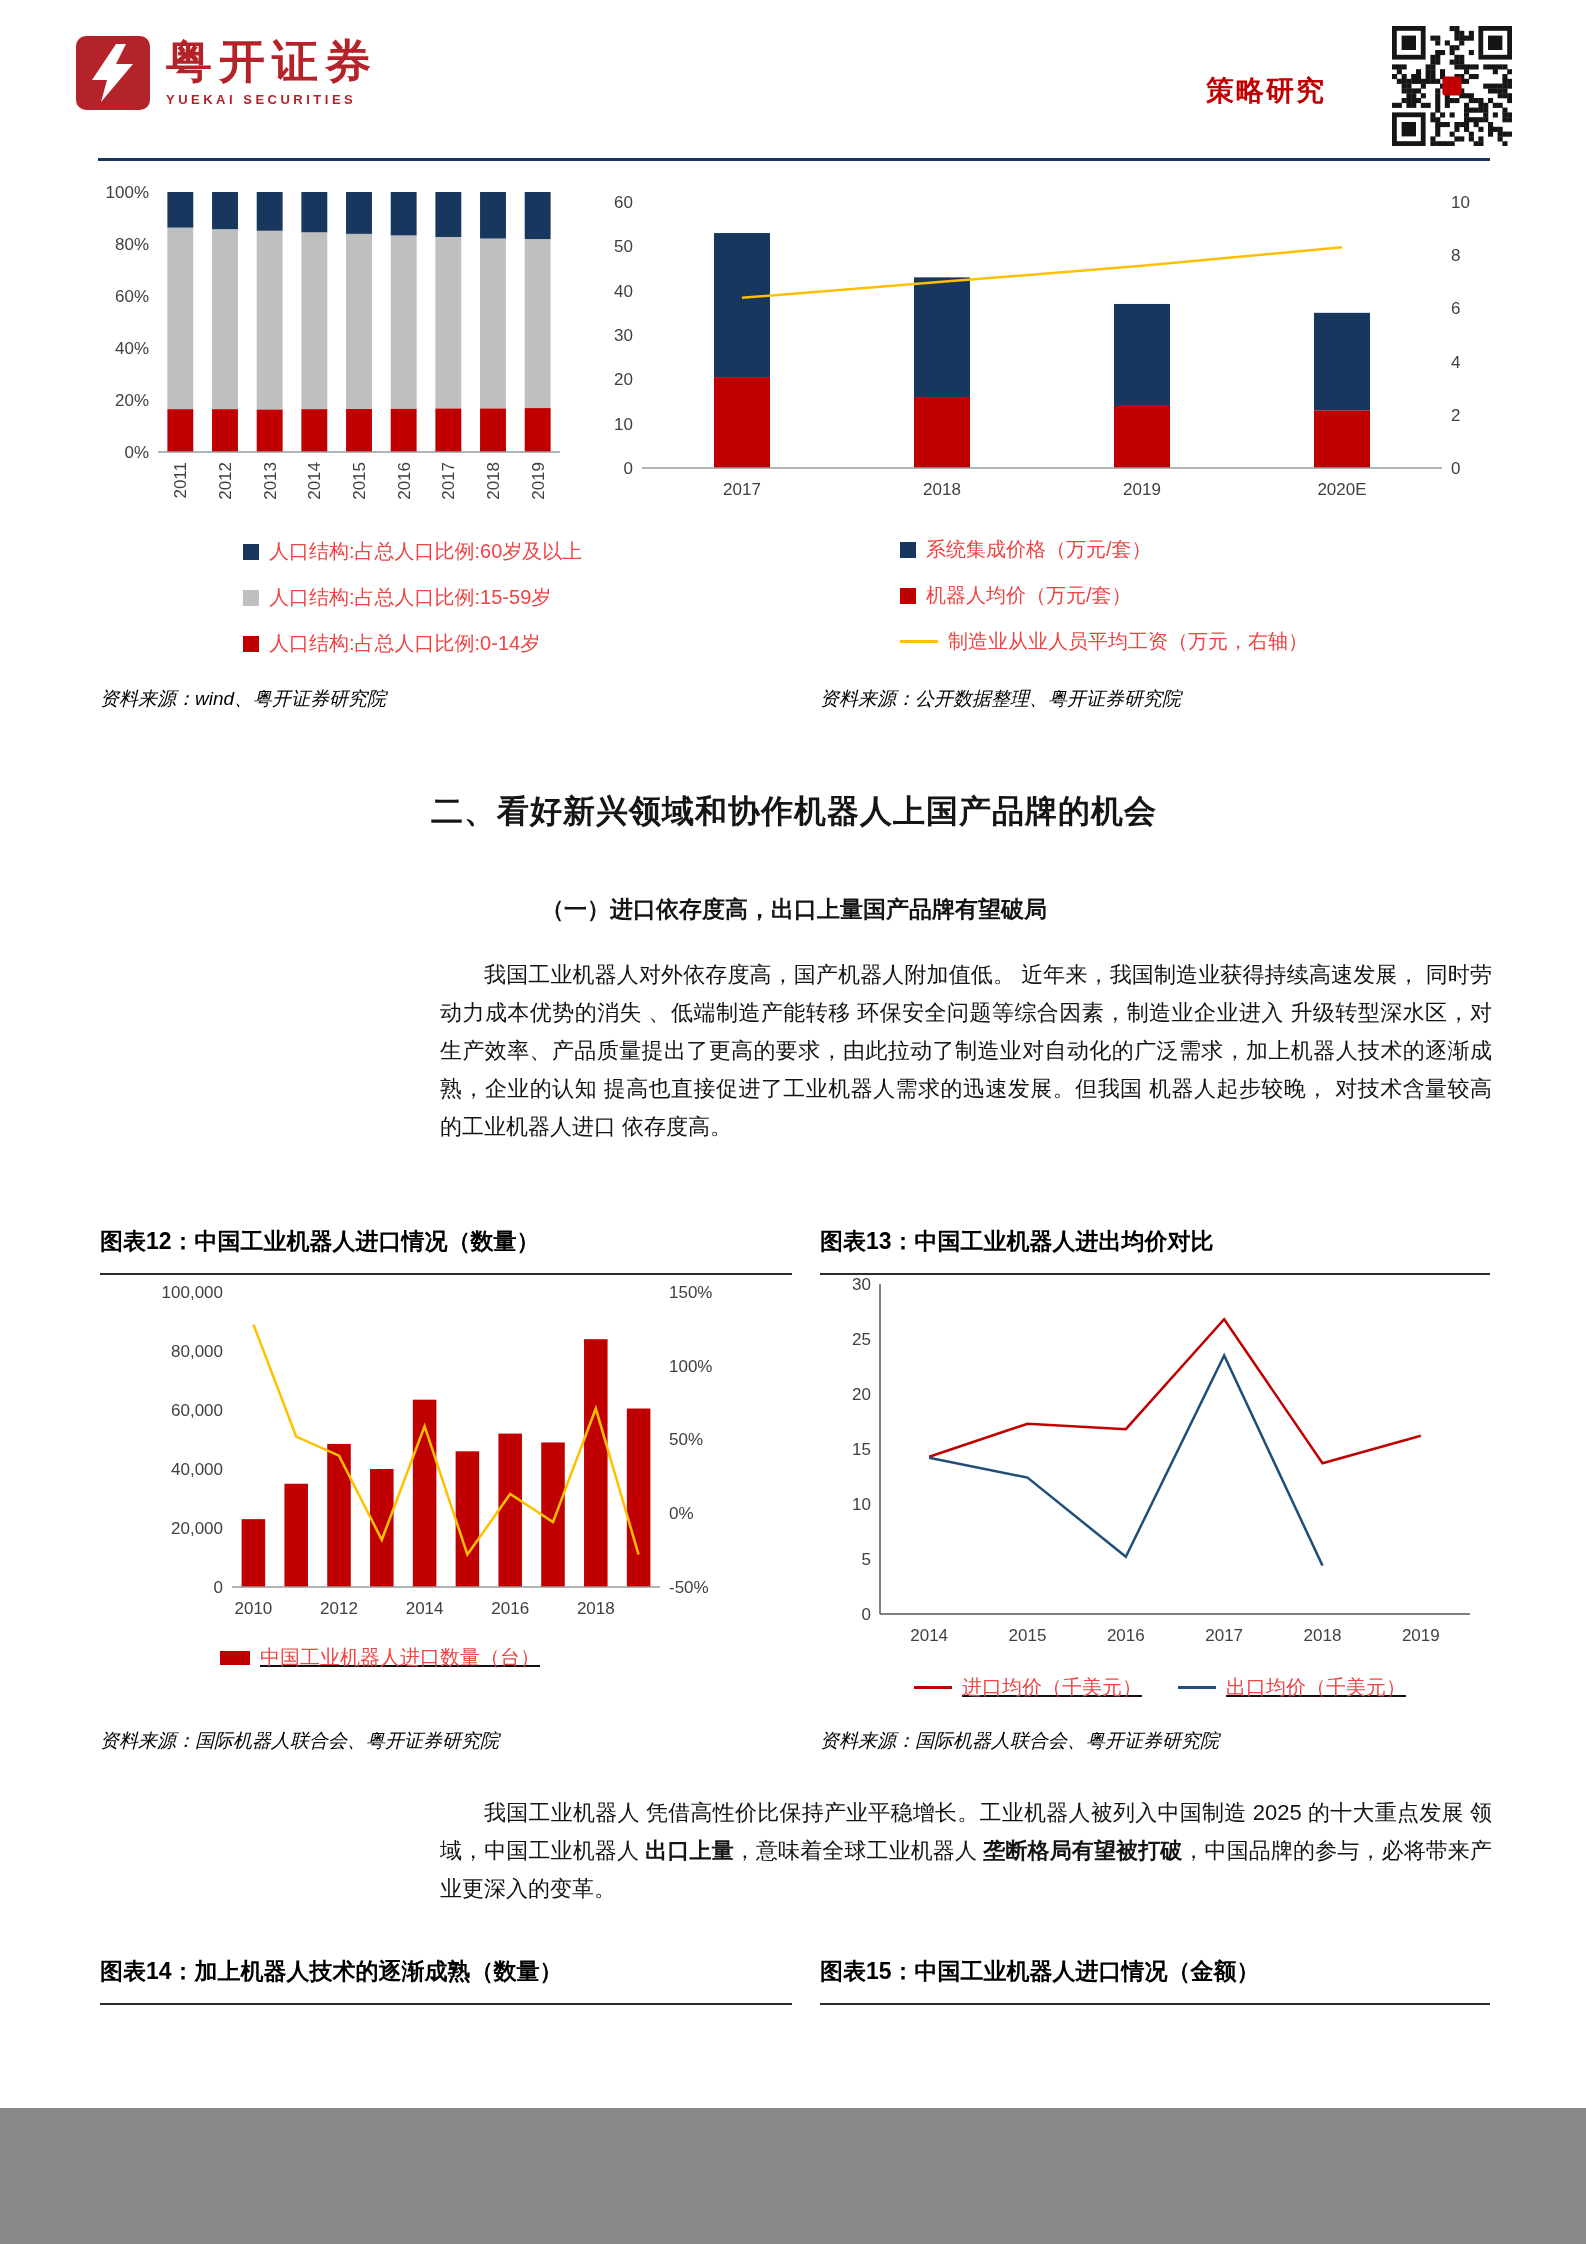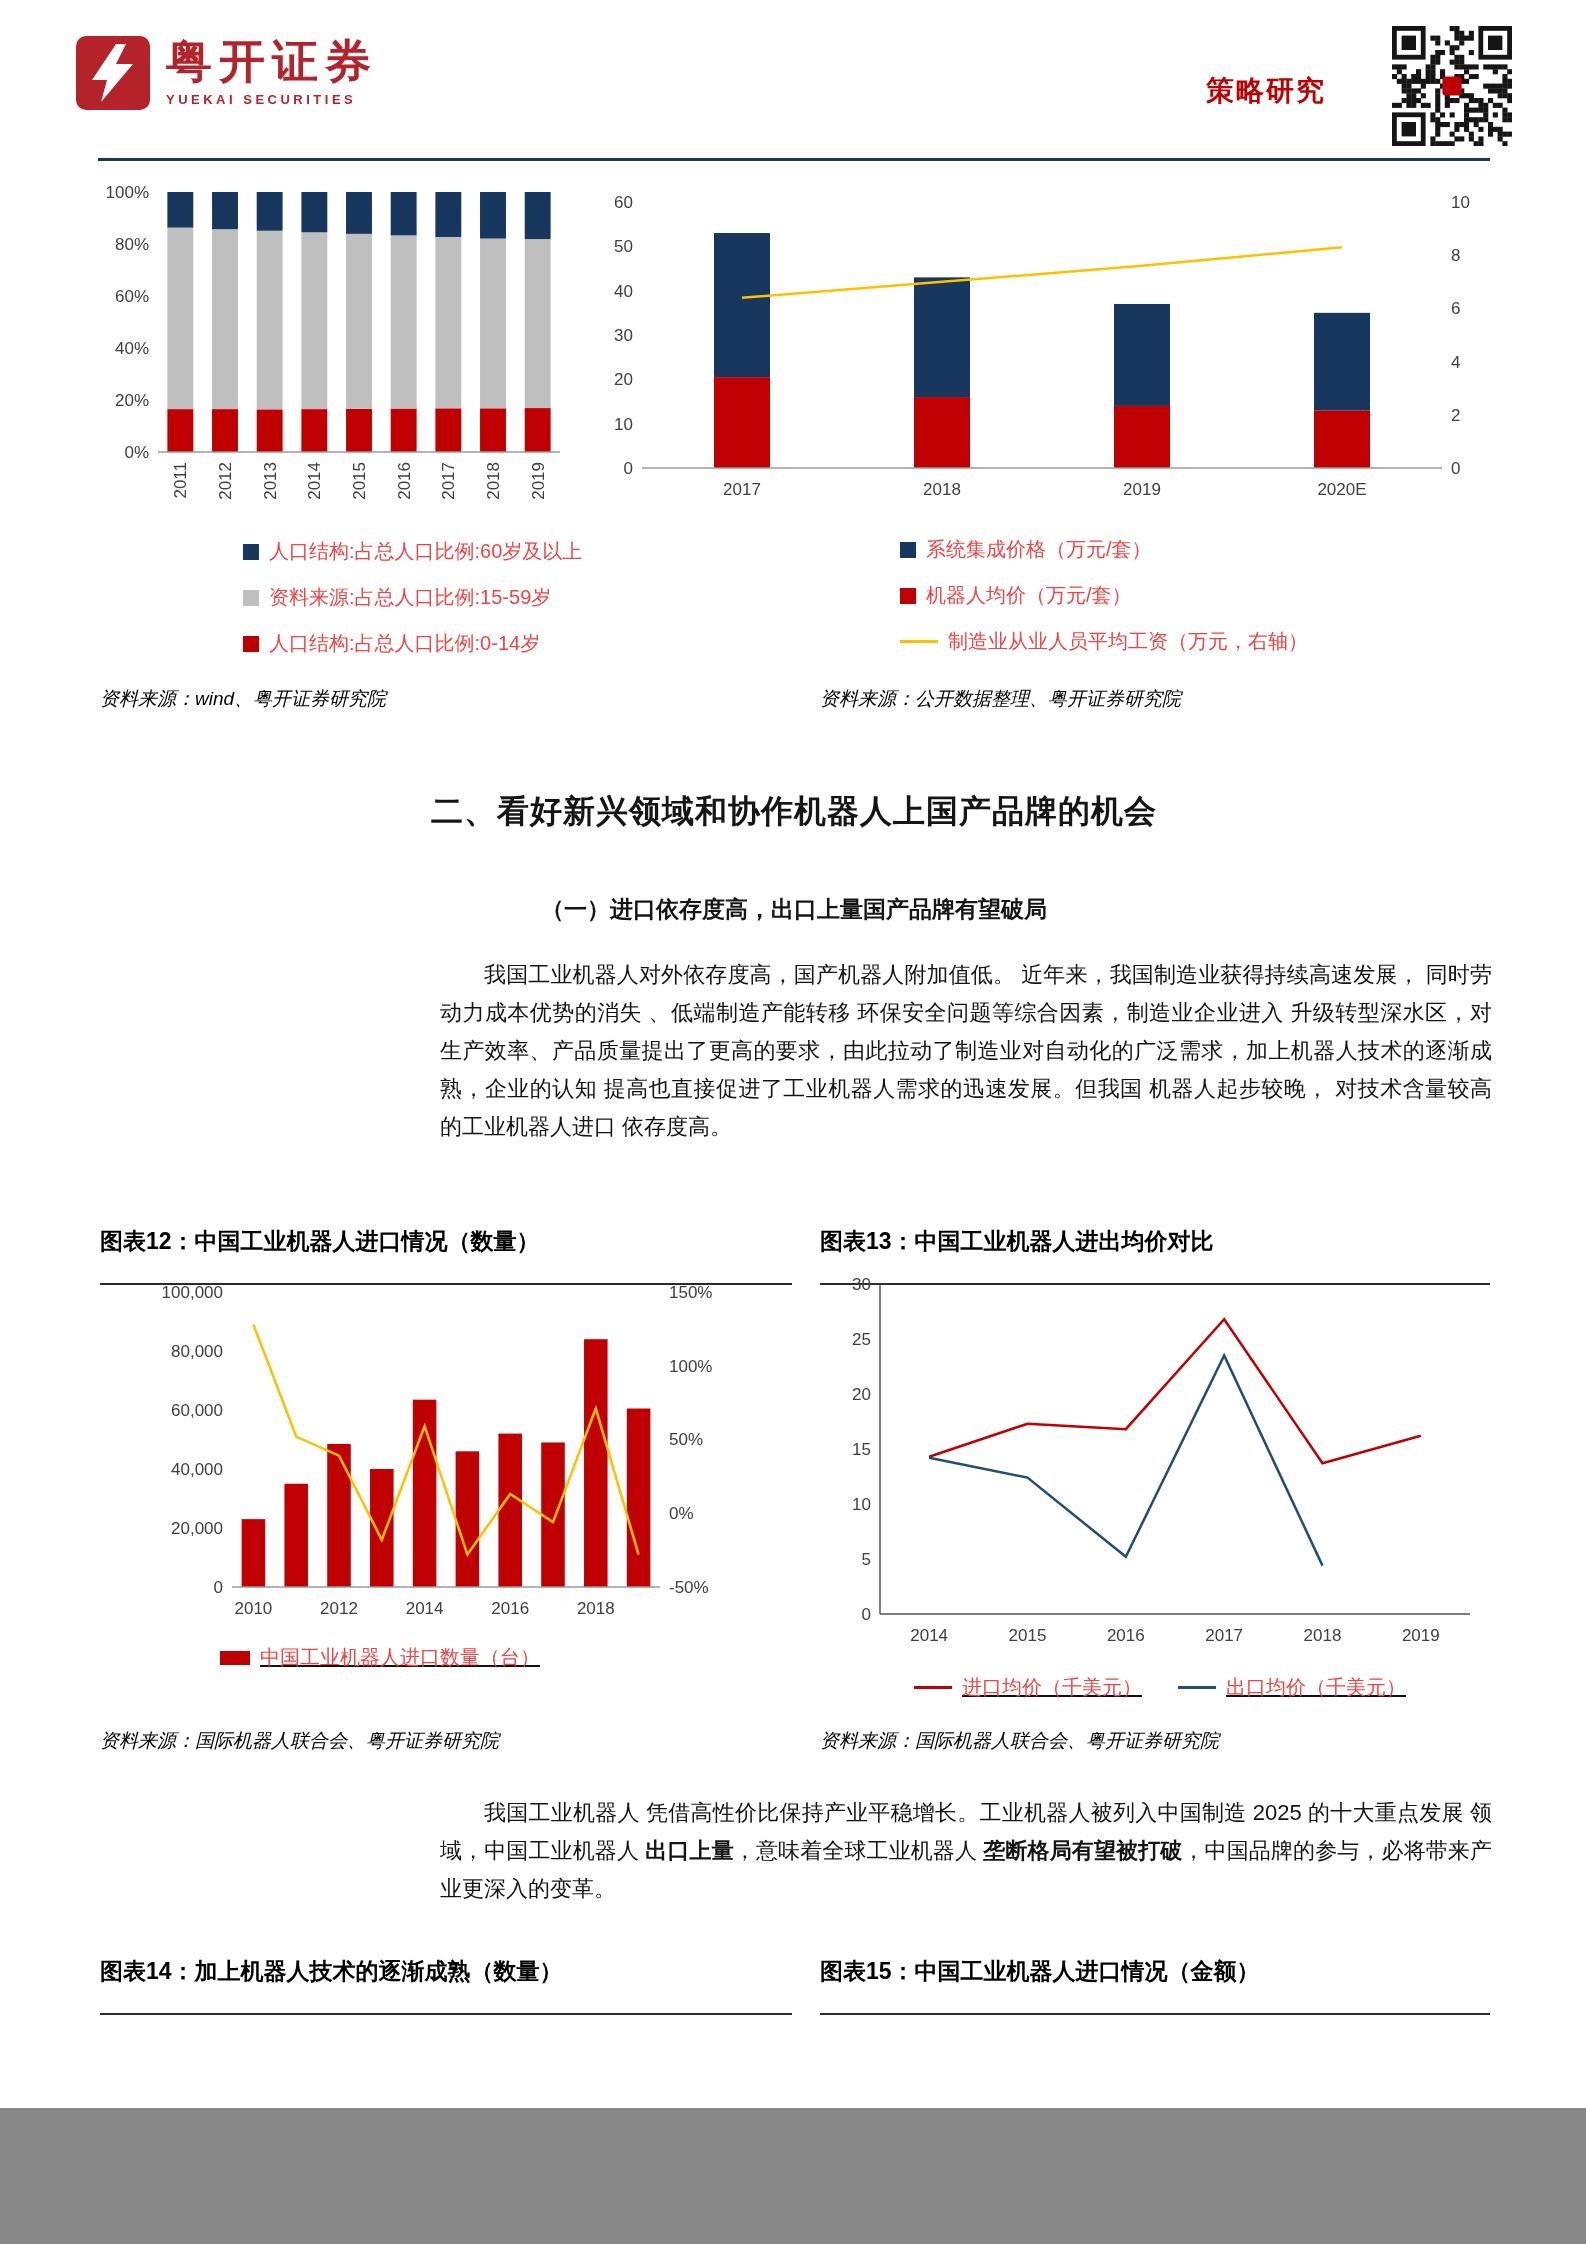--- a/index.html
+++ b/index.html
@@ -31,21 +31,21 @@
   .source { position:absolute; font-size:19px; font-style:italic; color:#000; }
 
   .h1 { position:absolute; left:98px; width:1392px; top:790px; text-align:center; font-size:32px; font-weight:bold; color:#151515; letter-spacing:1px; }
   .h2 { position:absolute; left:98px; width:1392px; top:894px; text-align:center; font-size:23px; font-weight:bold; color:#151515; }
 
   .para { position:absolute; left:440px; width:1052px; font-size:22px; line-height:38px; text-align:justify; text-indent:2em; color:#141414; }
   .para .b { font-weight:bold; }
   .p1 { top:956px; }
   .p2 { top:1794px; }
 
-  .fig-title { position:absolute; font-size:23px; font-weight:bold; color:#000; border-bottom:2px solid #2b2b2b; padding-bottom:26px; }
+  .fig-title { position:absolute; font-size:23px; font-weight:bold; color:#000; border-bottom:2px solid #2b2b2b; padding-bottom:16px; }
   .ft12 { left:100px; top:1226px; width:692px; }
   .ft13 { left:820px; top:1226px; width:670px; }
   .ft14 { left:100px; top:1956px; width:692px; }
   .ft15 { left:820px; top:1956px; width:670px; }
 
   .footer-left { position:absolute; left:100px; top:2158px; font-size:20px; color:#333; }
   .footer-center { position:absolute; left:98px; width:1392px; top:2158px; text-align:center; font-size:20px; color:#333; }
   .footer-right { position:absolute; right:96px; top:2158px; font-size:20px; color:#333; }
 </style>
 </head>
@@ -323,21 +323,21 @@
       <text transform="translate(443.6166666666666 292) rotate(-90)" text-anchor="end" font-size="17" fill="#404040">2019</text>
       <line x1="58" y1="282" x2="460" y2="282" stroke="#9a9a9a" stroke-width="1.5"></line>
     </svg>
   <div class="legend-col" style="left:243px; top:538px;">
     <div class="lg-item">
       <span class="sw sq" style="background-color: rgb(23, 55, 94);"></span>
       <span>人口结构:占总人口比例:60岁及以上</span>
     </div>
     <div class="lg-item">
       <span class="sw sq" style="background-color: rgb(191, 191, 191);"></span>
-      <span>资料来源:占总人口比例:15-59岁</span>
+      <span>人口结构:占总人口比例:15-59岁</span>
     </div>
     <div class="lg-item">
       <span class="sw sq" style="background-color: rgb(192, 0, 0);"></span>
       <span>人口结构:占总人口比例:0-14岁</span>
     </div>
   </div>
 
   <svg class="chart" style="left:590px; top:170px;" width="900" height="360">
       <text x="43" y="303.95" text-anchor="end" font-size="17" fill="#404040">0</text>
       <text x="43" y="259.6166666666667" text-anchor="end" font-size="17" fill="#404040">10</text>

